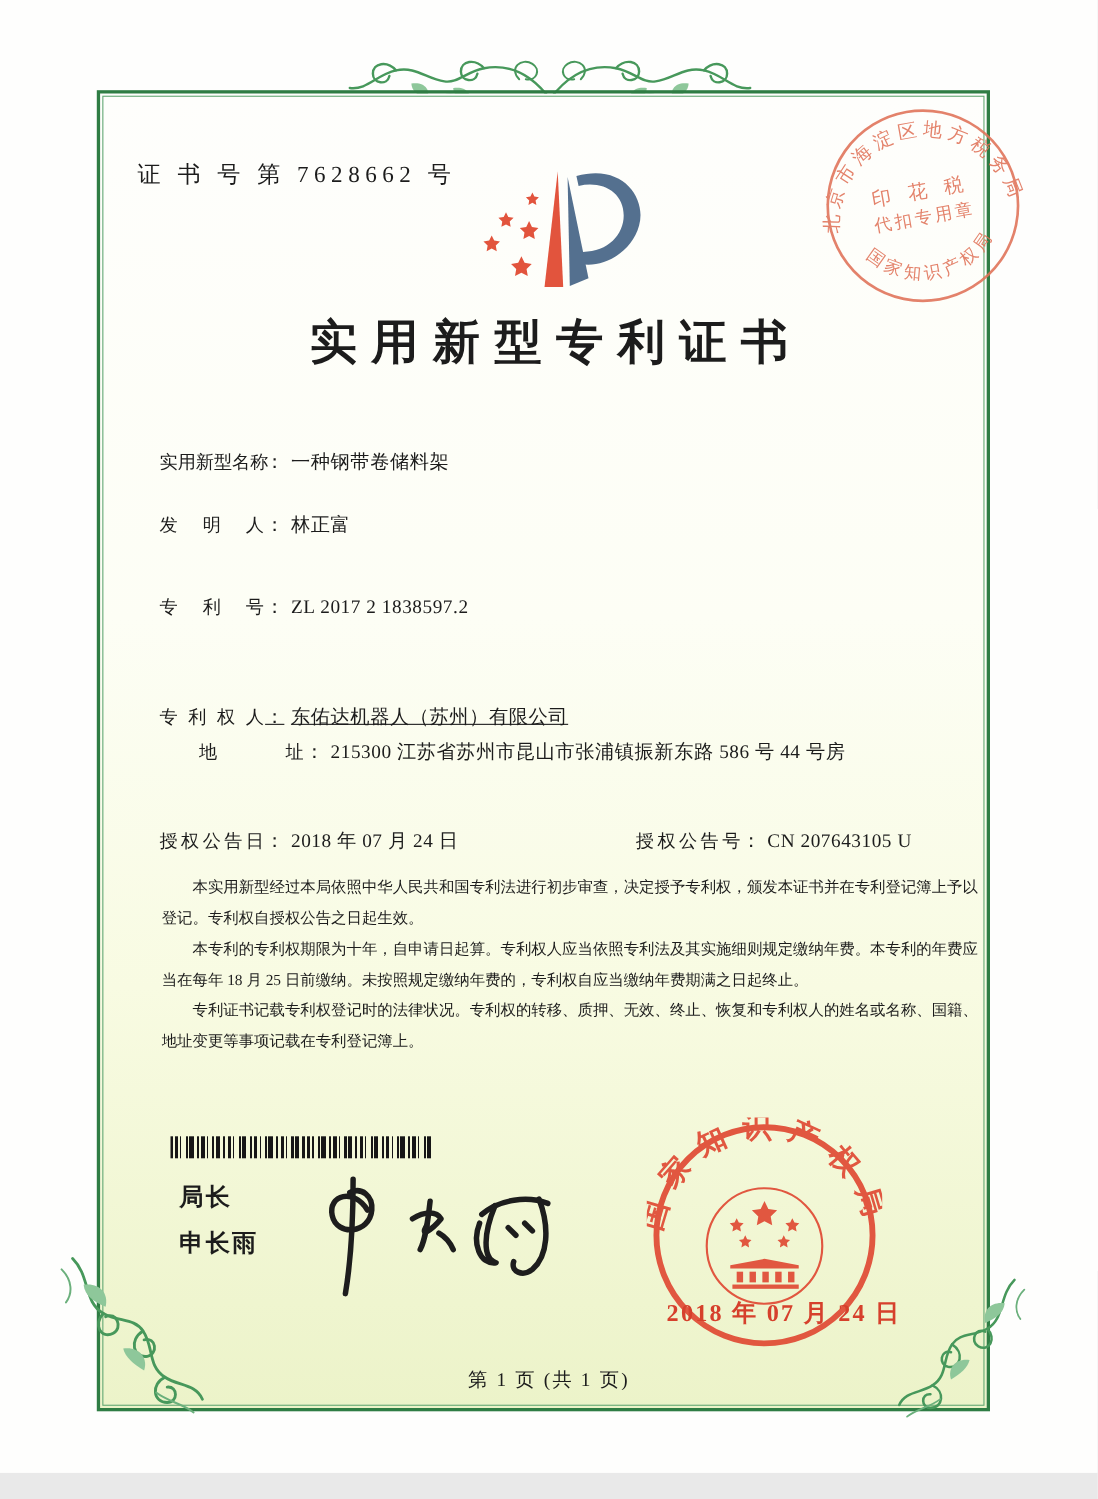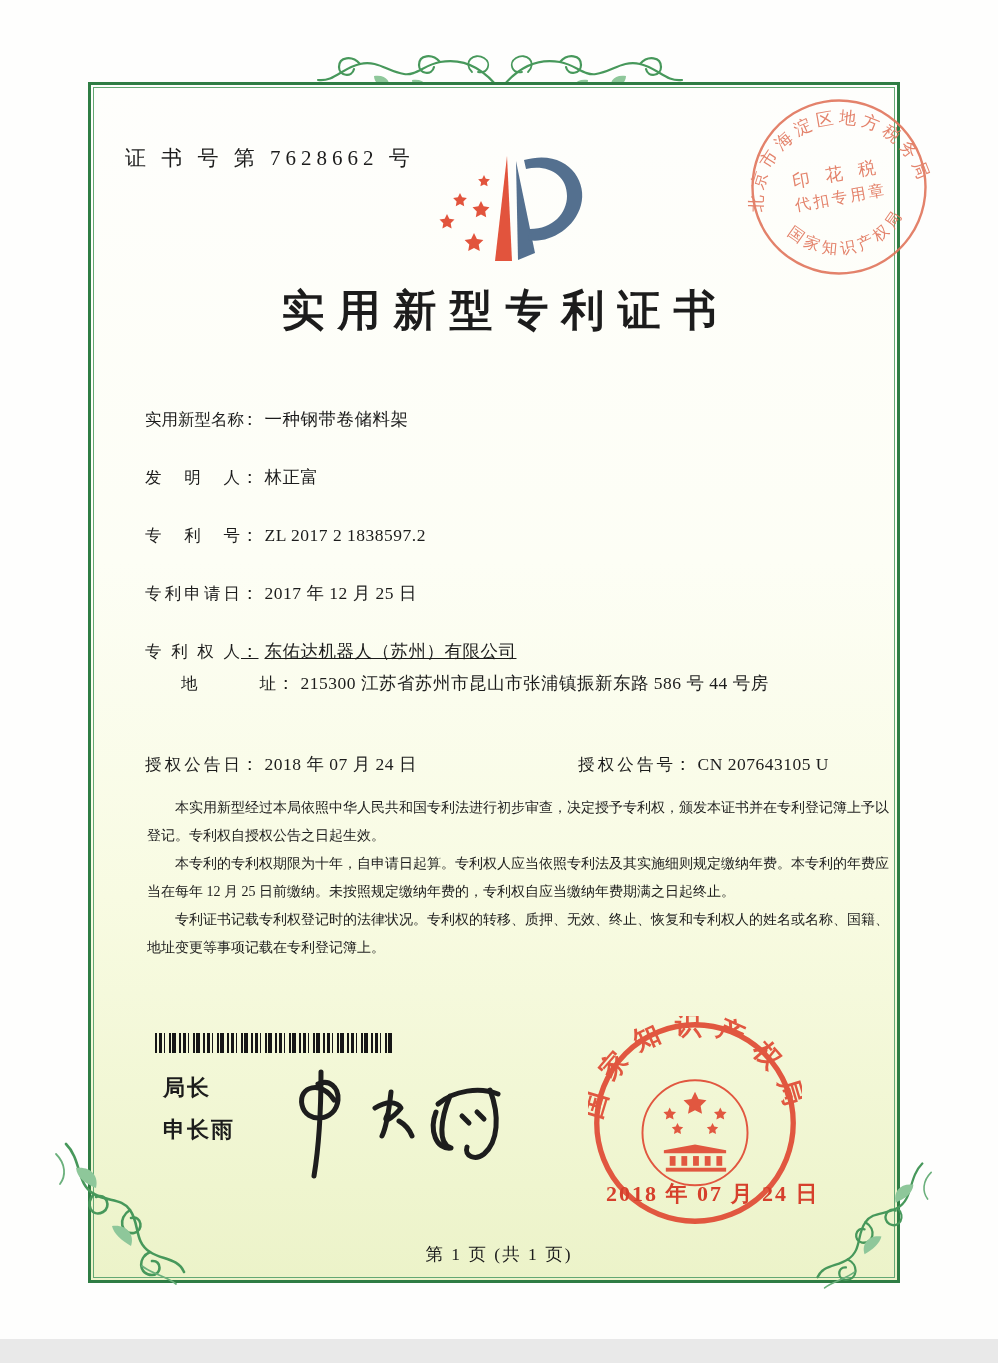--- a/index.html
+++ b/index.html
@@ -84,43 +84,40 @@
   </svg>
 
   <div class="abs frow" style="top:407px;">
     <span class="flabel">实用新型名称</span><span class="fcolon">：</span><span class="fvalue">一种钢带卷储料架</span>
   </div>
 
   <div class="abs title">实用新型专利证书</div>
   <div class="abs frow" style="top:465px;">
     <span class="flabel">发明人</span><span class="fcolon">：</span><span class="fvalue">林正富</span>
   </div>
-  <div class="abs frow" style="top:523px;">
+  <div class="abs frow" style="top:539px;">
     <span class="flabel">专利号</span><span class="fcolon">：</span><span class="fvalue">ZL 2017 2 1838597.2</span>
-  </div>
-  <div class="abs frow" style="top:581px;">
-    <span class="flabel">专利申请日</span><span class="fcolon">：</span><span class="fvalue">2017 年 12 月 25 日</span>
   </div>
   <div class="abs frow" style="top:639px;text-decoration:underline;">
     <span class="flabel">专利权人</span><span class="fcolon">：</span><span class="fvalue">东佑达机器人（苏州）有限公司</span>
   </div>
   <div class="abs frow" style="top:671px;margin-left:36px;">
     <span class="flabel">地址</span><span class="fcolon">：</span><span class="fvalue">215300 江苏省苏州市昆山市张浦镇振新东路 586 号 44 号房</span>
   </div>
 
   <div class="abs frow" style="top:752px;width:760px;">
     <span class="flabel">授权公告日</span><span class="fcolon">：</span><span class="fvalue">2018 年 07 月 24 日</span>
     <span class="grant-right">
       <span class="flabel">授权公告号</span><span class="fcolon">：</span><span class="fvalue">CN 207643105 U</span>
     </span>
   </div>
 
   <div class="abs paras">
     <p>本实用新型经过本局依照中华人民共和国专利法进行初步审查，决定授予专利权，颁发本证书并在专利登记簿上予以登记。专利权自授权公告之日起生效。</p>
-    <p>本专利的专利权期限为十年，自申请日起算。专利权人应当依照专利法及其实施细则规定缴纳年费。本专利的年费应当在每年 12 月 25 日前缴纳。未按照规定缴纳年费的，专利权自应当缴纳年费期满之日起终止。</p>
+    <p>本专利的专利权期限为十年，自申请日起算。专利权人应当依照专利法及其实施细则规定缴纳年费。本专利的年费应当在每年 18 月 25 日前缴纳。未按照规定缴纳年费的，专利权自应当缴纳年费期满之日起终止。</p>
     <p>专利证书记载专利权登记时的法律状况。专利权的转移、质押、无效、终止、恢复和专利权人的姓名或名称、国籍、地址变更等事项记载在专利登记簿上。</p>
   </div>
 
   <div class="abs barcode"></div>
 
   <div class="abs signer">
     <div>局长</div>
     <div>申长雨</div>
   </div>
 

